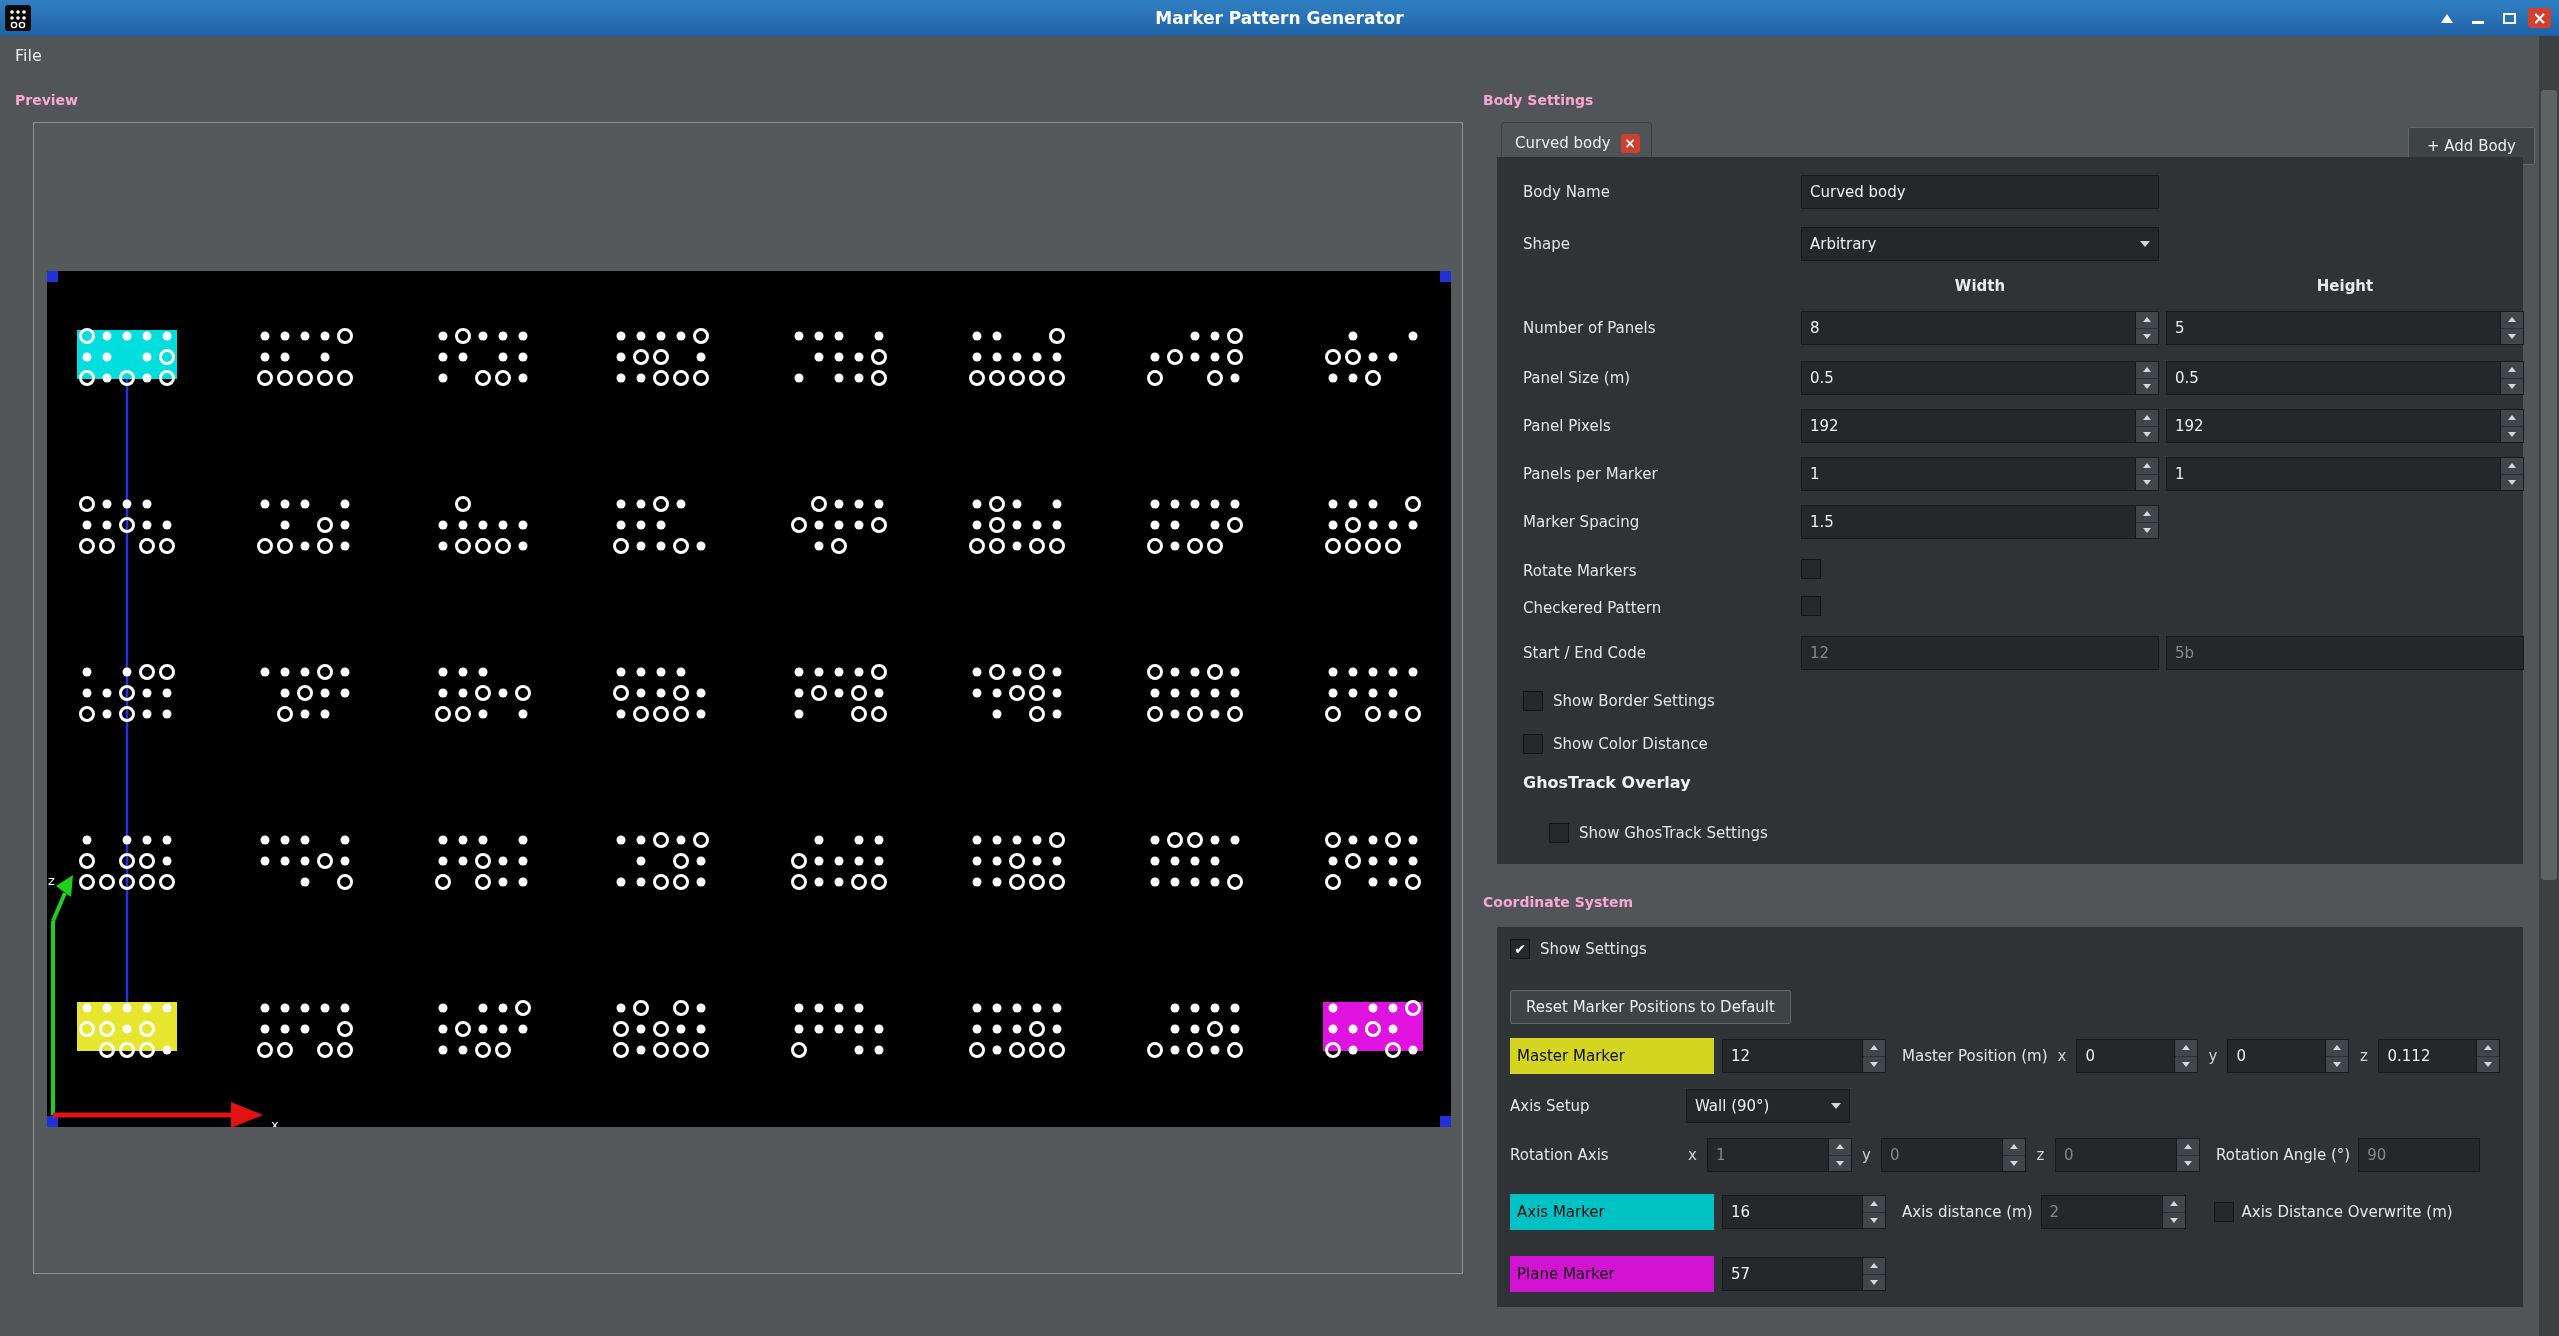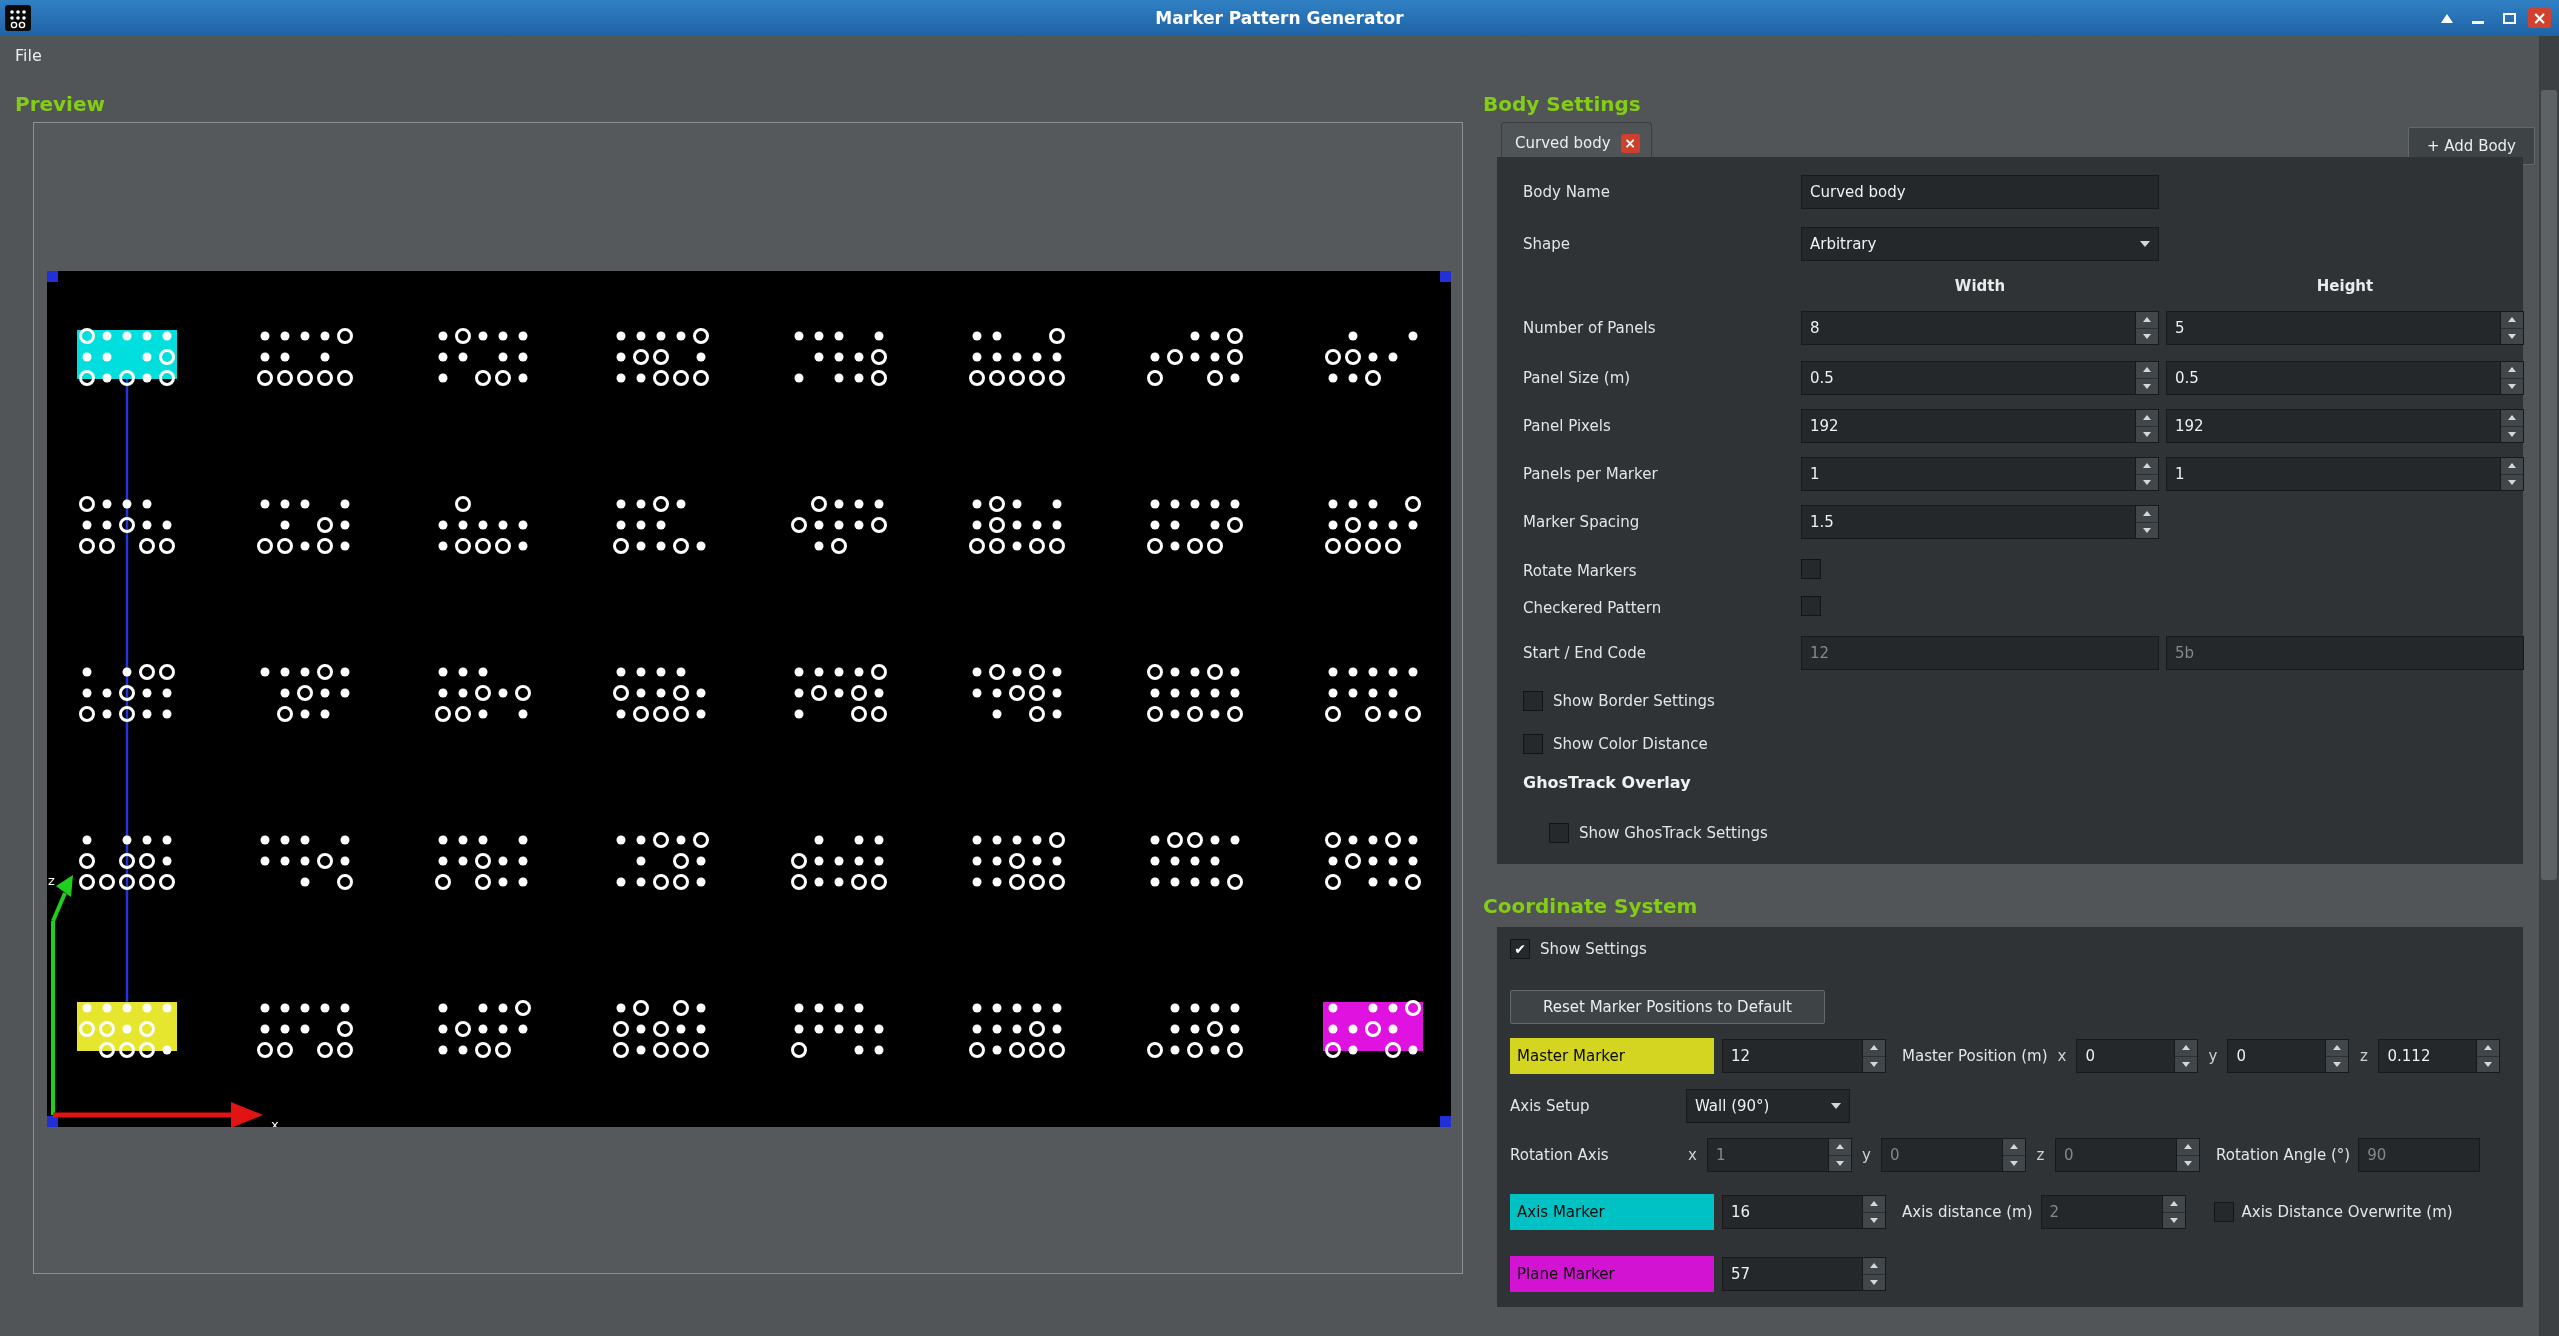--- a/index.html
+++ b/index.html
@@ -18,38 +18,38 @@
   .wbtn.close{background:#d2402e;border-radius:3px;font-size:17px;font-weight:bold;width:23px;height:20px;line-height:1}
   .glyph-up{width:0;height:0;border-left:6px solid transparent;border-right:6px solid transparent;border-bottom:9px solid #fff}
   .glyph-min{width:12px;height:3px;background:#fff;margin-top:8px}
   .glyph-max{width:13px;height:11px;border:2px solid #fff}
 
   
   .menubar{position:absolute;top:36px;left:0;width:100%;height:38px;background:#515558;display:flex;align-items:flex-end}
   .menu-item{color:#eceeee;font-size:16px;padding:0 15px;height:100%;display:flex;align-items:center}
 
   
-  .section-title{position:absolute;color:#84cc16;font-weight:bold;font-size:20px}
+  .section-title{position:absolute;color:#f9a8d4;font-weight:bold;font-size:14px}
   .preview-title{left:15px;top:92px}
   .bs-title{left:1483px;top:92px}
   .coord-title{left:1483px;top:894px}
 
   
   .preview-panel{position:absolute;left:33px;top:122px;width:1430px;height:1152px;background:#55595c;border:1px solid #8d9092}
   .preview-canvas{position:absolute;left:13px;top:148px;width:1404px;height:856px;background:#000}
   .preview-canvas svg{display:block}
 
   
   .tab{position:absolute;left:1501px;top:122px;height:41px;background:#4f5456;border:1px solid #3a3e40;border-bottom:none;
     border-radius:4px 4px 0 0;display:flex;align-items:center;padding:0 11px 0 13px;gap:10px;color:#eceeee;font-size:15px}
   .tab-close{width:19px;height:19px;background:#ce402c;border-radius:3px;color:#fff;font-size:14px;font-weight:bold;
     display:flex;align-items:center;justify-content:center;line-height:1}
   .add-body{position:absolute;right:24px;top:127px;height:38px;padding:0 18px;background:#3e4345;border:1px solid #63686a;
     color:#eceeee;font-size:15px;font-family:inherit;border-radius:2px}
-  .reset-btn{height:34px;padding:0 32px;background:#3e4345;border:1px solid #63686a;color:#eceeee;font-size:15px;font-family:inherit;border-radius:2px}
+  .reset-btn{height:34px;padding:0 15px;background:#3e4345;border:1px solid #63686a;color:#eceeee;font-size:15px;font-family:inherit;border-radius:2px}
 
   
   .panel{position:absolute;left:1497px;width:1026px;background:#2f3335}
   .panel1{top:157px;padding:18px 12px 18px 26px}
   .panel2{top:927px;padding:9px 12px 15px 13px}
 
   .grid-row{display:grid;grid-template-columns:271px 358px 358px;column-gap:7px;align-items:center}
   .flabel{color:#e3e5e6;font-size:15px}
   .subhdr{color:#f0f2f2;font-weight:bold;font-size:16px}
   .col-hdr{text-align:center;color:#e9ebeb;font-weight:bold;font-size:15px}

